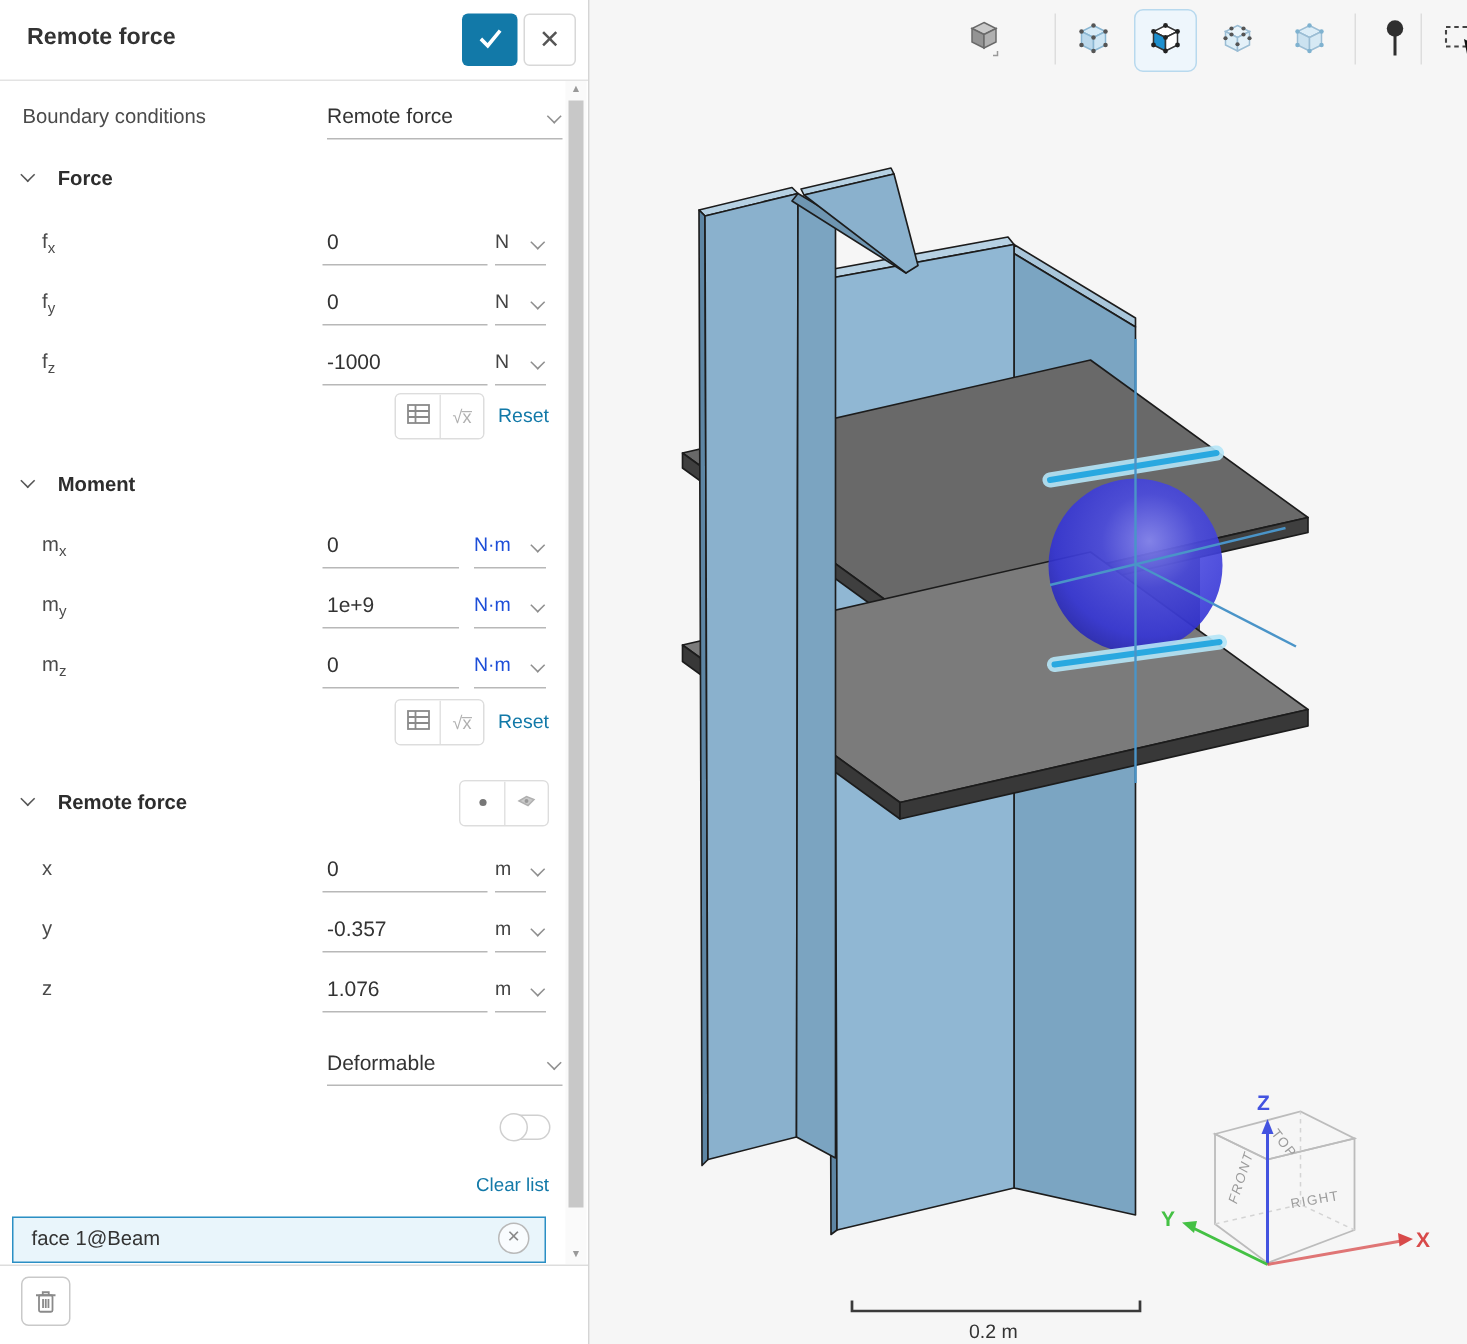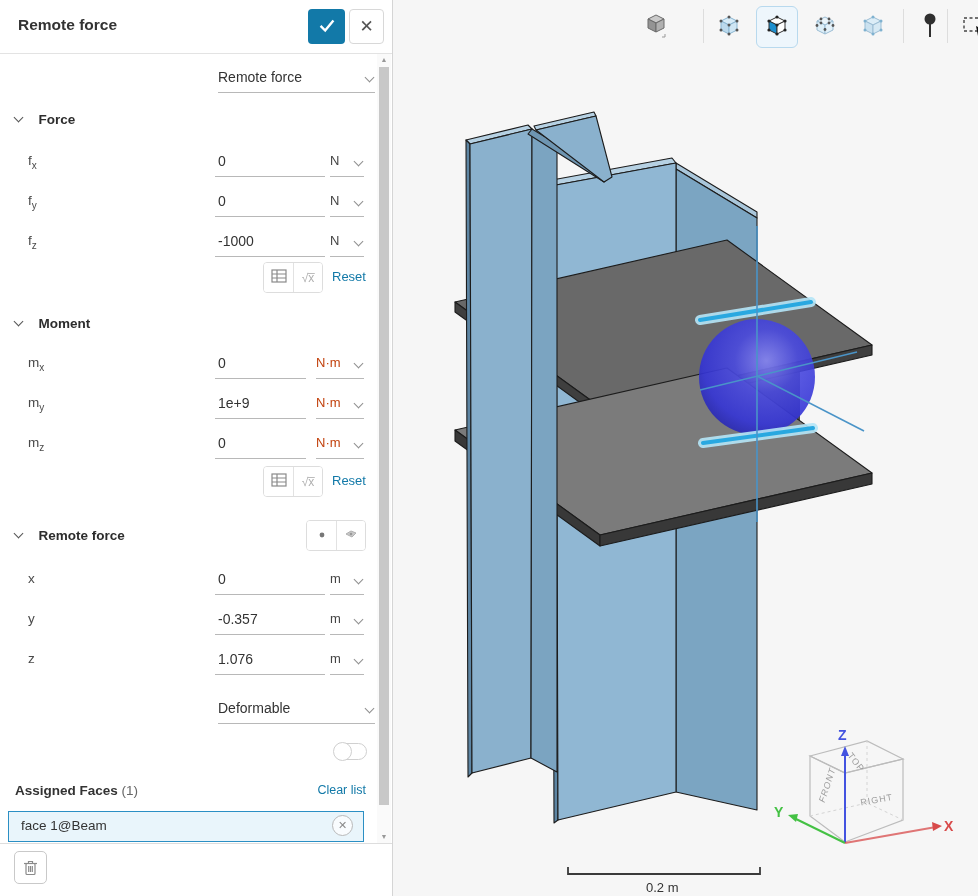--- a/index.html
+++ b/index.html
@@ -19,21 +19,21 @@
   .sub-lbl{left:28px;}
   .sub-lbl sub{font-size:10px;}
   .section{position:absolute;left:15px;height:28px;line-height:28px;}
   .schev{display:inline-block;width:6px;height:6px;border-right:1.6px solid #555;border-bottom:1.6px solid #555;
     transform:rotate(45deg);margin-right:12px;vertical-align:3px;}
   .stitle{font-size:13.5px;font-weight:bold;color:#2d2d2d;}
   .field{position:absolute;height:30px;line-height:30px;border-bottom:1px solid #b8b8b8;font-size:14px;color:#333;}
   .val{left:215px;width:107px;padding-left:3px;}
   .val-m{left:215px;width:88px;padding-left:3px;}
   .unit{left:330px;width:34px;font-size:13px;color:#444;}
-  .unit-m{left:316px;width:48px;font-size:13px;color:#c2410c;}
+  .unit-m{left:316px;width:48px;font-size:13px;color:#1d4ed8;}
   .drop{left:218px;width:157px;font-size:14px;color:#333;}
   .drop .chev,.unit .chev,.unit-m .chev{float:right;margin-top:12px;margin-right:2px;}
   .chev{display:inline-block;width:6px;height:6px;border-right:1.5px solid #8f8f8f;border-bottom:1.5px solid #8f8f8f;
     transform:rotate(45deg);}
   .btn-group{position:absolute;left:263px;display:flex;border:1px solid #ddd;border-radius:4px;overflow:hidden;background:#fff;}
   .gbtn{width:29px;height:29px;border:none;background:#fff;cursor:pointer;color:#b0b0b0;font-size:12px;padding:0;}
   .gbtn + .gbtn{border-left:1px solid #e2e2e2;}
   .reset{position:absolute;left:332px;font-size:13px;color:var(--accent,#1279a8);cursor:pointer;text-decoration:none;height:28px;line-height:28px;}
   .toggle{position:absolute;left:334px;top:743px;width:31px;height:15px;border:1.5px solid #d0d0d0;border-radius:9px;background:#fff;cursor:pointer;}
   .knob{position:absolute;left:-2px;top:-2px;width:17px;height:17px;border-radius:50%;background:#fff;border:1.5px solid #cfcfcf;}
@@ -267,20 +267,21 @@
     <div class="panel-header">
       <div class="panel-title">Remote force</div>
       <button class="btn-confirm">
         <svg width="22" height="22" viewBox="0 0 24 24">
           <polyline points="5,13 10,18 19,7" fill="none" stroke="#fff" stroke-width="2.6"></polyline>
         </svg>
       </button>
       <button class="btn-close"><span>✕</span></button>
     </div>
 
+    <div class="lbl" style="top:63px">Boundary conditions</div>
     <div class="field drop" style="top:62px">
       <span>Remote force</span>
       <span class="chev"></span>
     </div>
 
     <div class="section" style="top:105px">
       <span class="schev"></span>
       <span class="stitle">Force</span>
     </div>
     <div class="lbl sub-lbl" style="top:146px"><span>f</span><sub>x</sub></div>
@@ -360,23 +361,20 @@
 
     <div class="field drop" style="top:693px">
       <span>Deformable</span>
       <span class="chev"></span>
     </div>
 
     <div class="toggle">
         <div class="knob"></div>
       </div>
 
-    <div class="lbl bold-lbl" style="top:776px">
-      <span>Assigned Faces</span>&nbsp;<span class="count">(1)</span>
-    </div>
     <a class="clear">Clear list</a>
     <div class="face-item">
       <span class="name">face 1@Beam</span>
       <button class="remove-btn"><span>✕</span></button>
     </div>
 
     <div class="sb-track">
       <div class="sb-arrow" style="top:0">▲</div>
       <div class="sb-thumb"></div>
       <div class="sb-arrow" style="top:777px">▼</div>

